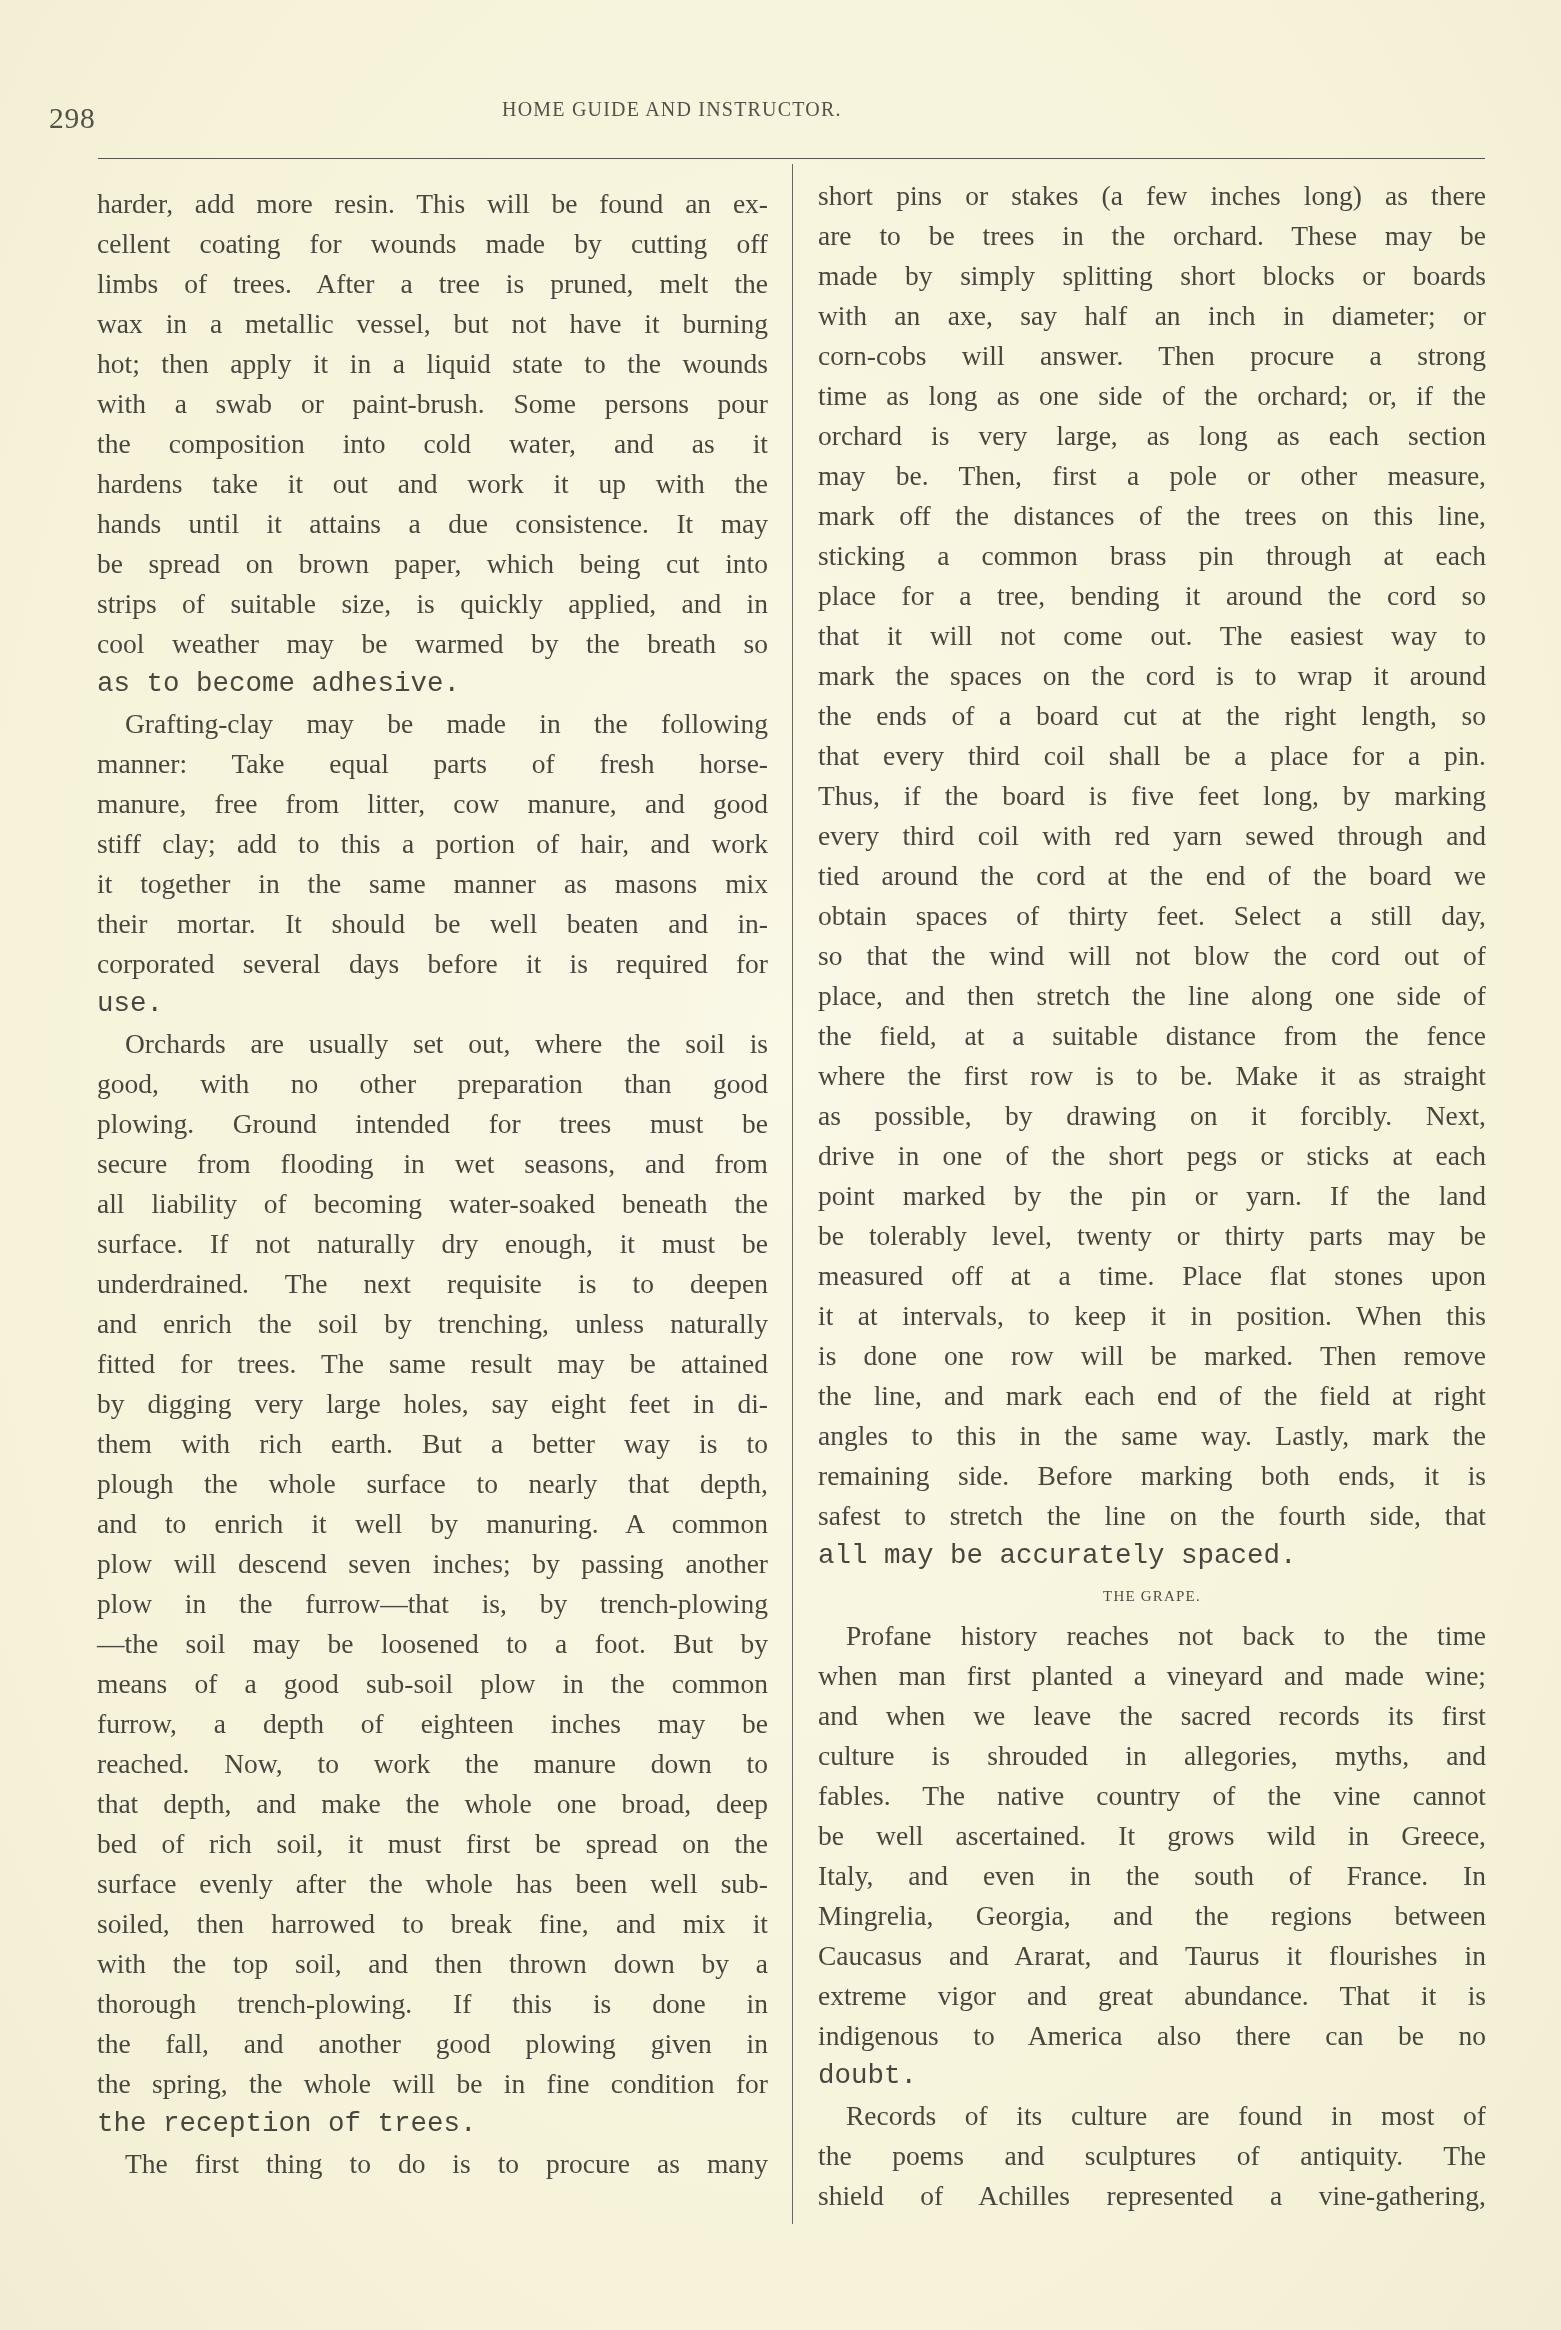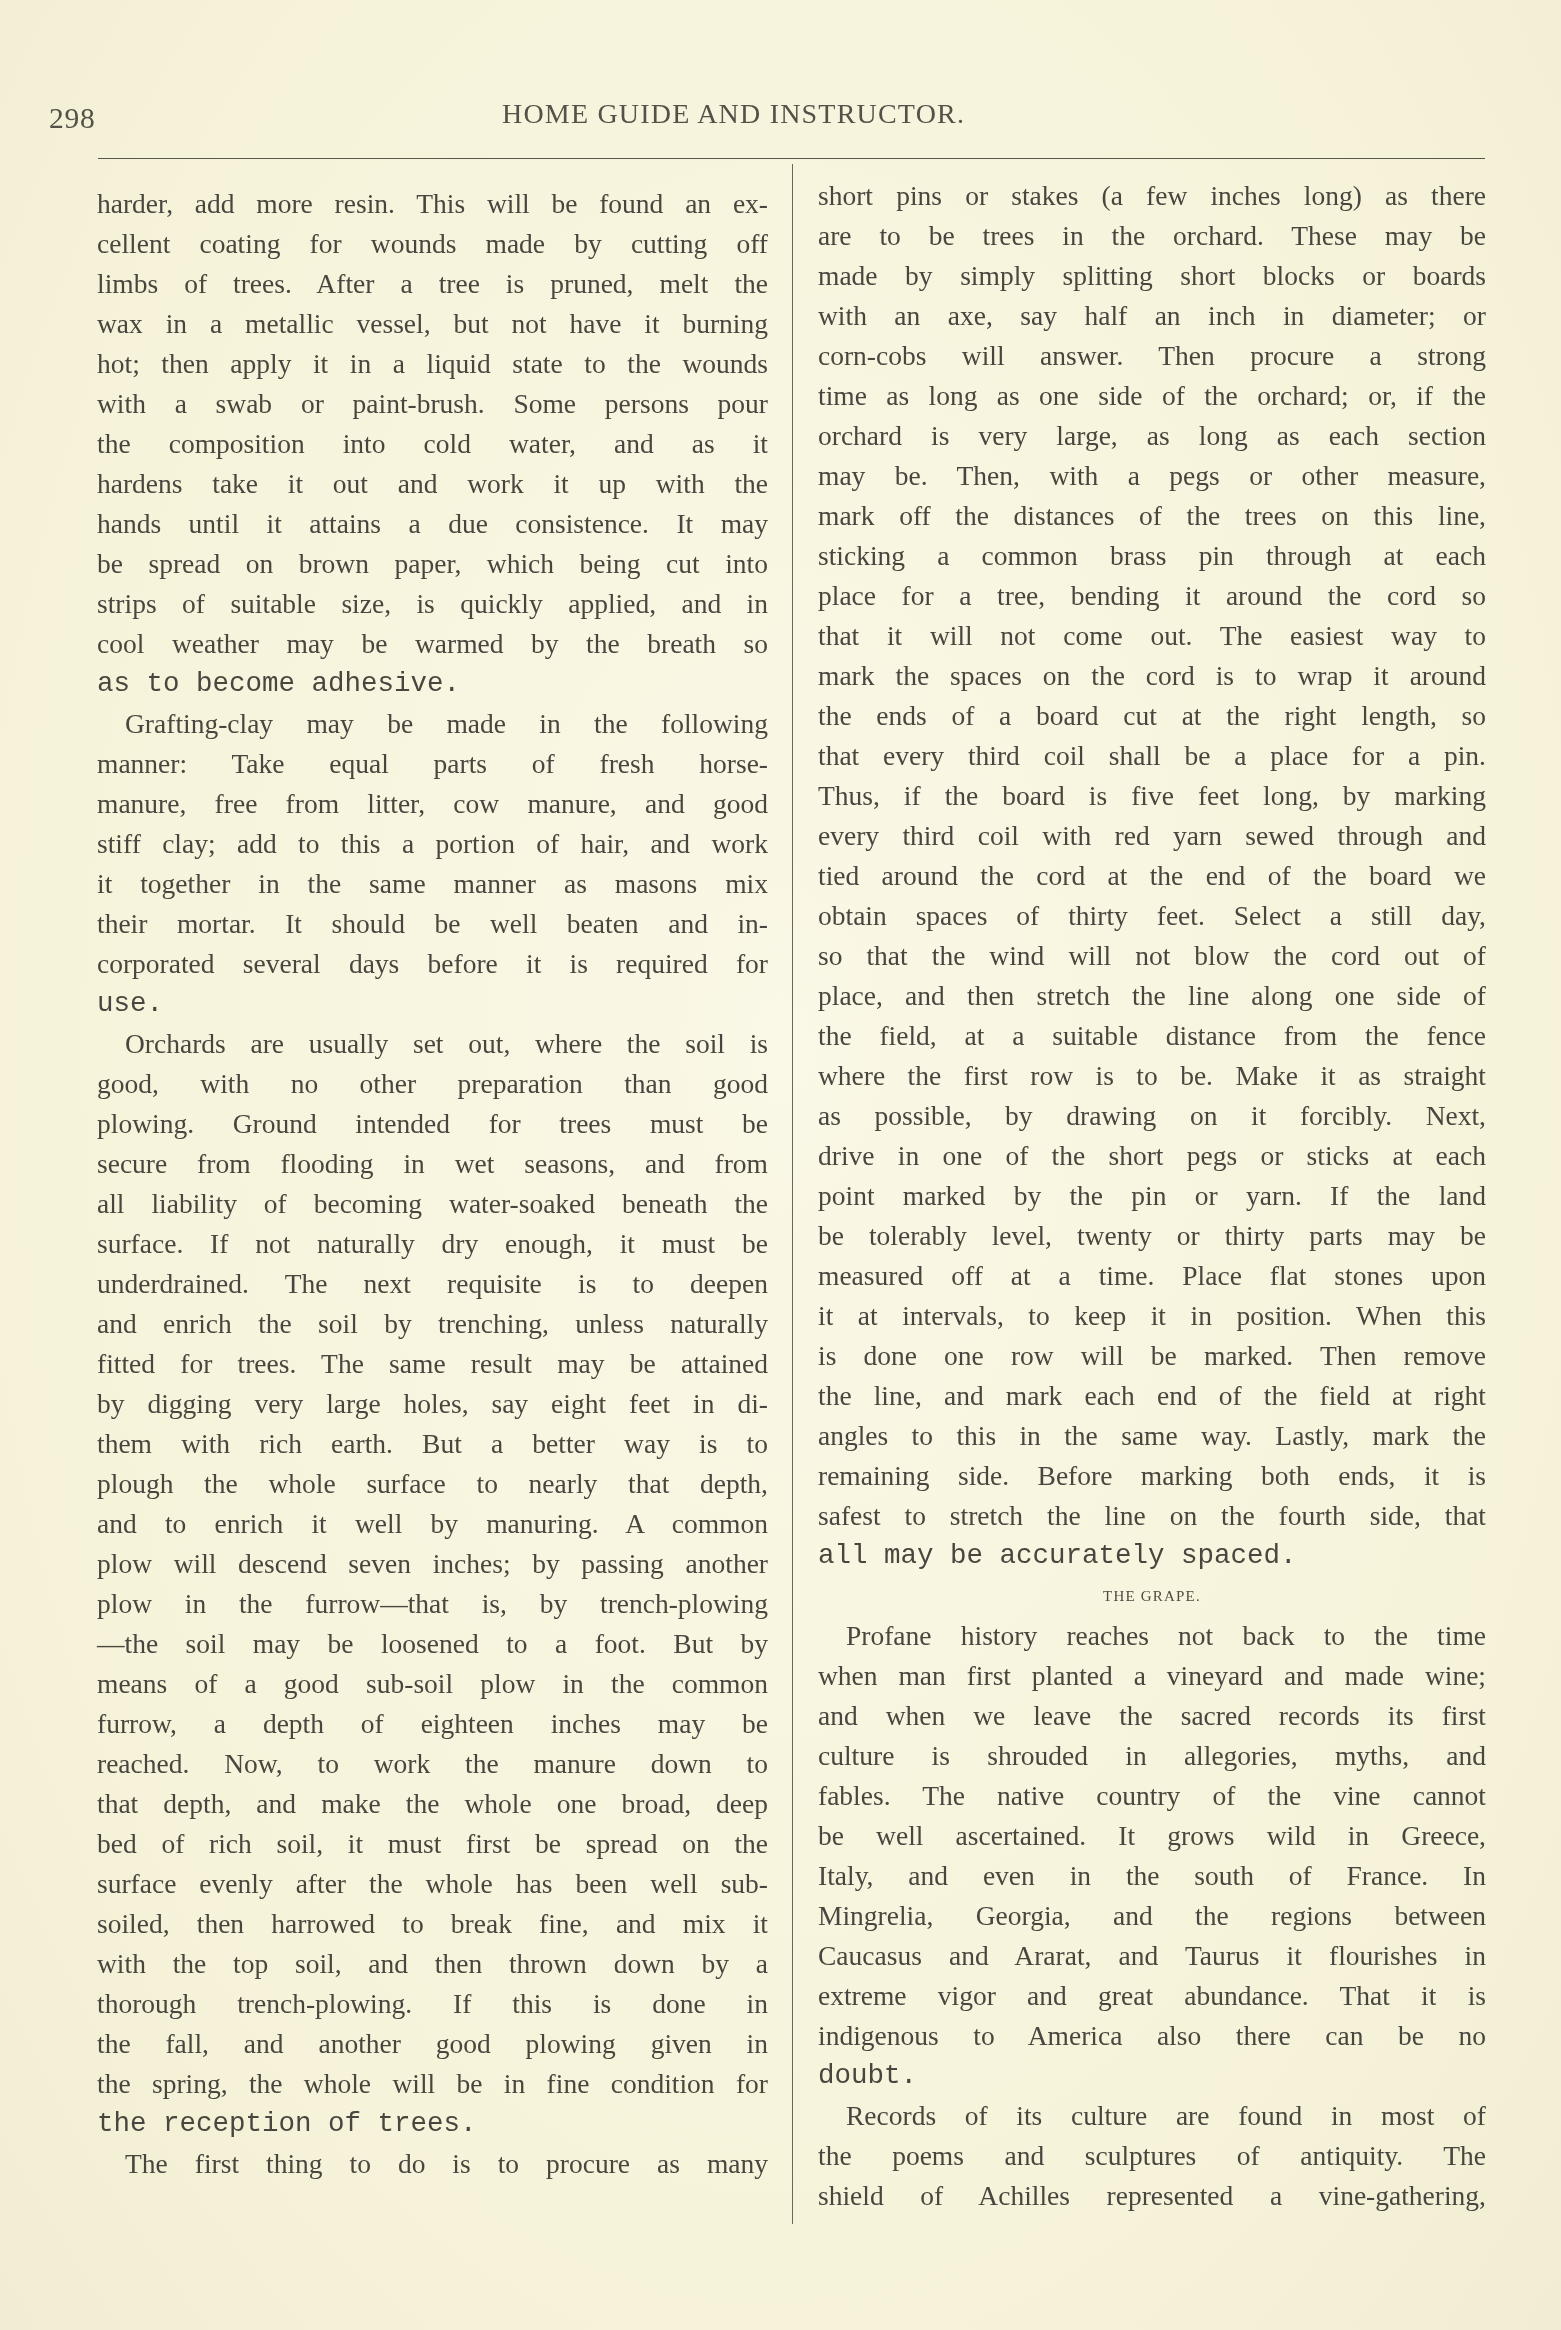--- a/index.html
+++ b/index.html
@@ -32,21 +32,21 @@
     left: 49px;
     top: 11.5px;
     font-size: 29.5px;
     letter-spacing: 0.8px;
     color: #555048;
   }
   .book-title {
     position: absolute;
     left: 502px;
     top: 8.2px;
-    font-size: 28px;
+    font-size: 20px;
     letter-spacing: 1.2px;
     color: #555048;
     white-space: nowrap;
   }
   .head-rule {
     position: absolute;
     top: 158px;
     left: 98px;
     width: 1387px;
     height: 0;
@@ -162,21 +162,21 @@
 
   <div class="column col-right">
     <div id="right-before">
         <span class="line">short pins or stakes (a few inches long) as there</span>
         <span class="line">are to be trees in the orchard.  These may be</span>
         <span class="line">made by simply splitting short blocks or boards</span>
         <span class="line">with an axe, say half an inch in diameter; or</span>
         <span class="line">corn-cobs will answer.  Then procure a strong</span>
         <span class="line">time as long as one side of the orchard; or, if the</span>
         <span class="line">orchard is very large, as long as each section</span>
-        <span class="line">may be.  Then, with a pegs or other measure,</span>
+        <span class="line">may be.  Then, first a pole or other measure,</span>
         <span class="line">mark off the distances of the trees on this line,</span>
         <span class="line">sticking a common brass pin through at each</span>
         <span class="line">place for a tree, bending it around the cord so</span>
         <span class="line">that it will not come out.  The easiest way to</span>
         <span class="line">mark the spaces on the cord is to wrap it around</span>
         <span class="line">the ends of a board cut at the right length, so</span>
         <span class="line">that every third coil shall be a place for a pin.</span>
         <span class="line">Thus, if the board is five feet long, by marking</span>
         <span class="line">every third coil with red yarn sewed through and</span>
         <span class="line">tied around the cord at the end of the board we</span>

